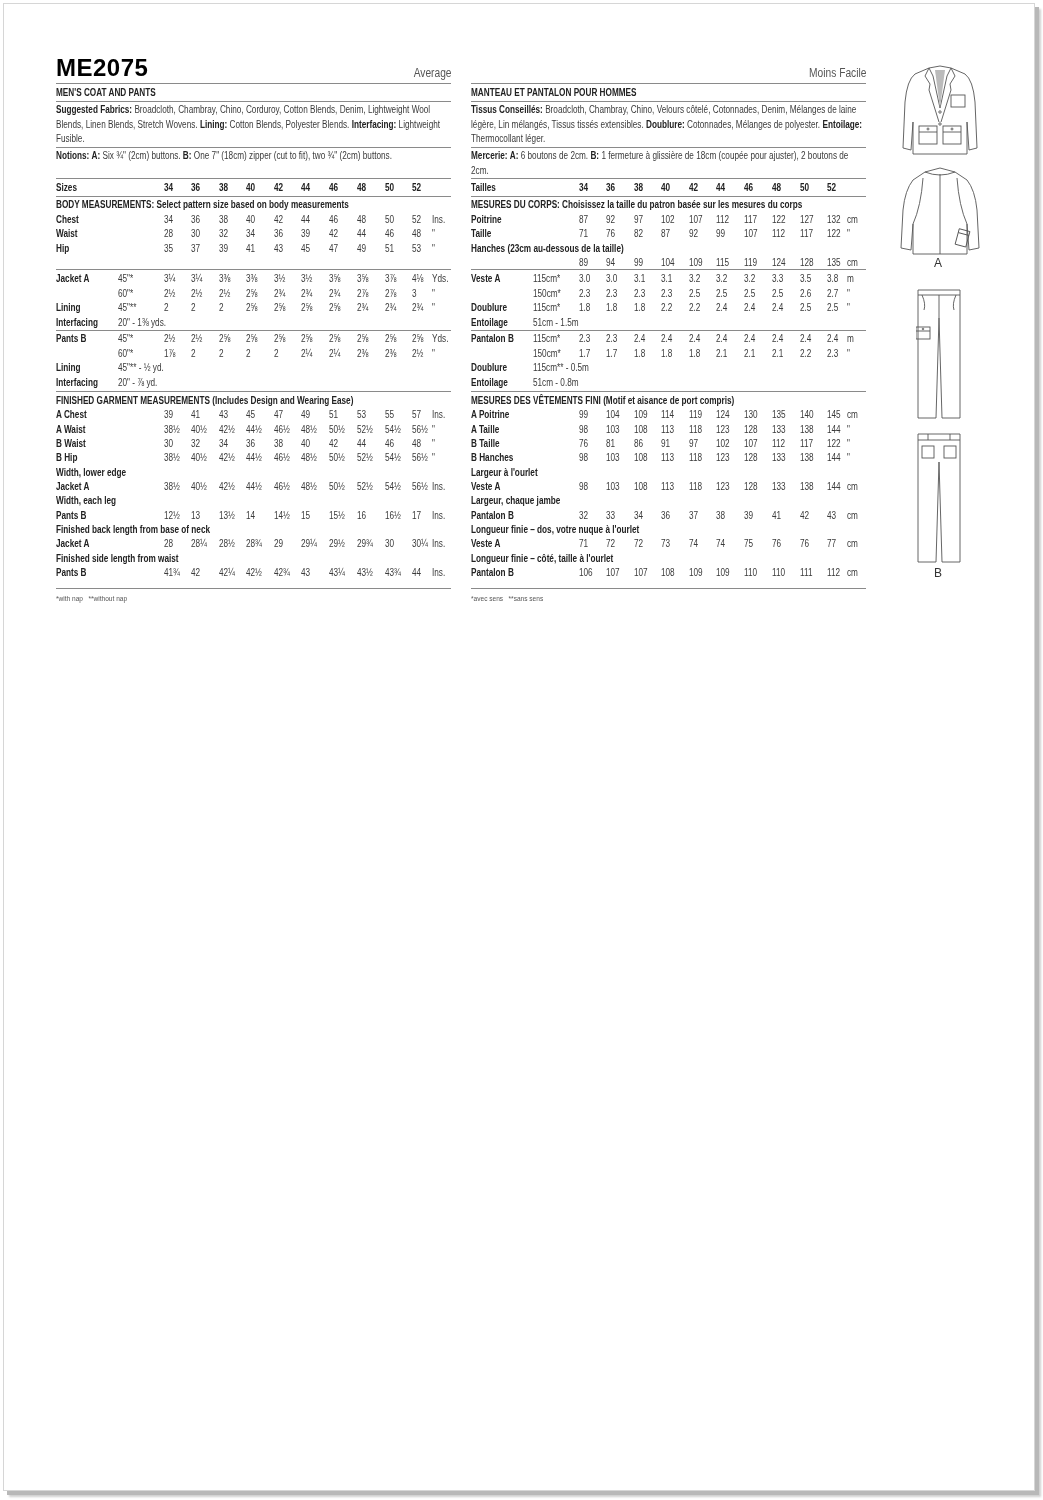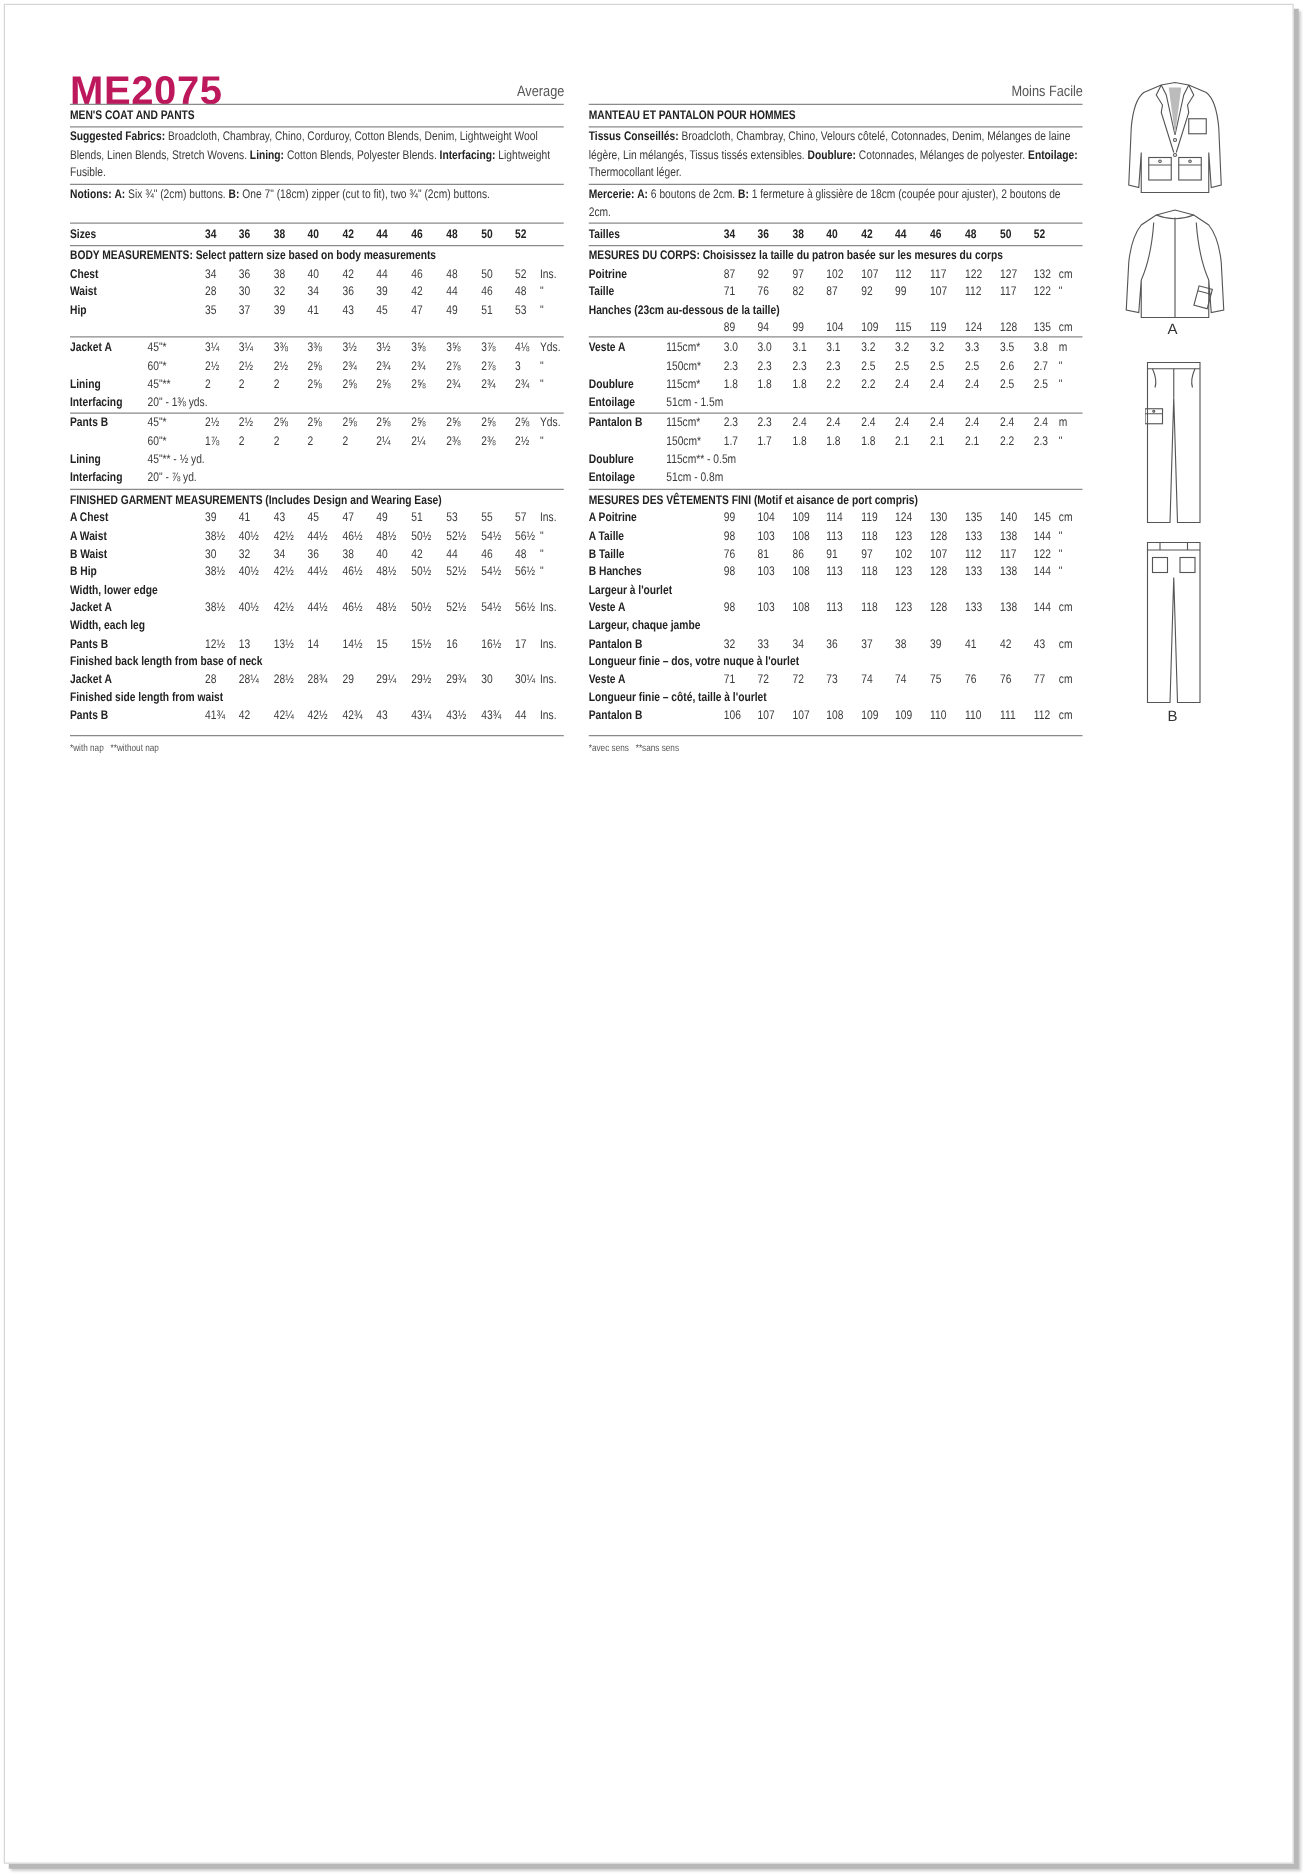--- a/index.html
+++ b/index.html
@@ -10,22 +10,22 @@
   }
   .page {
     position: absolute; left: 3px; top: 3px; width: 1030px; height: 1486px;
     background: #fff; border: 1px solid #d6d6d6;
     box-shadow: 4px 4px 0 #b8b8b8, 6px 6px 2px #cfcfcf;
   }
   .col { position: absolute; top: 0; width: 395px; }
   .col.en { left: 52px; }
   .col.fr { left: 467px; }
   .code {
-    position: absolute; left: 52px; top: 50px; font-size: 32px; font-weight: bold;
-    letter-spacing: 0.5px; color: #be185d;
+    position: absolute; left: 52px; top: 50px; font-size: 24px; font-weight: bold;
+    letter-spacing: 0.5px; color: #000000;
   }
   .level {
     position: absolute; top: 62px; font-size: 12px; color: #555;
     font-family: "Liberation Sans Narrow", "Liberation Sans", sans-serif; transform: scaleX(0.85);
     transform-origin: right center;
   }
   .rule { position: absolute; height: 0; border-top: 1.4px solid #8a8a8a; }
   .t {
     position: absolute; font-size: 10px; line-height: 14px; white-space: nowrap;
     transform: scaleX(0.82); transform-origin: left center; color: #333;

